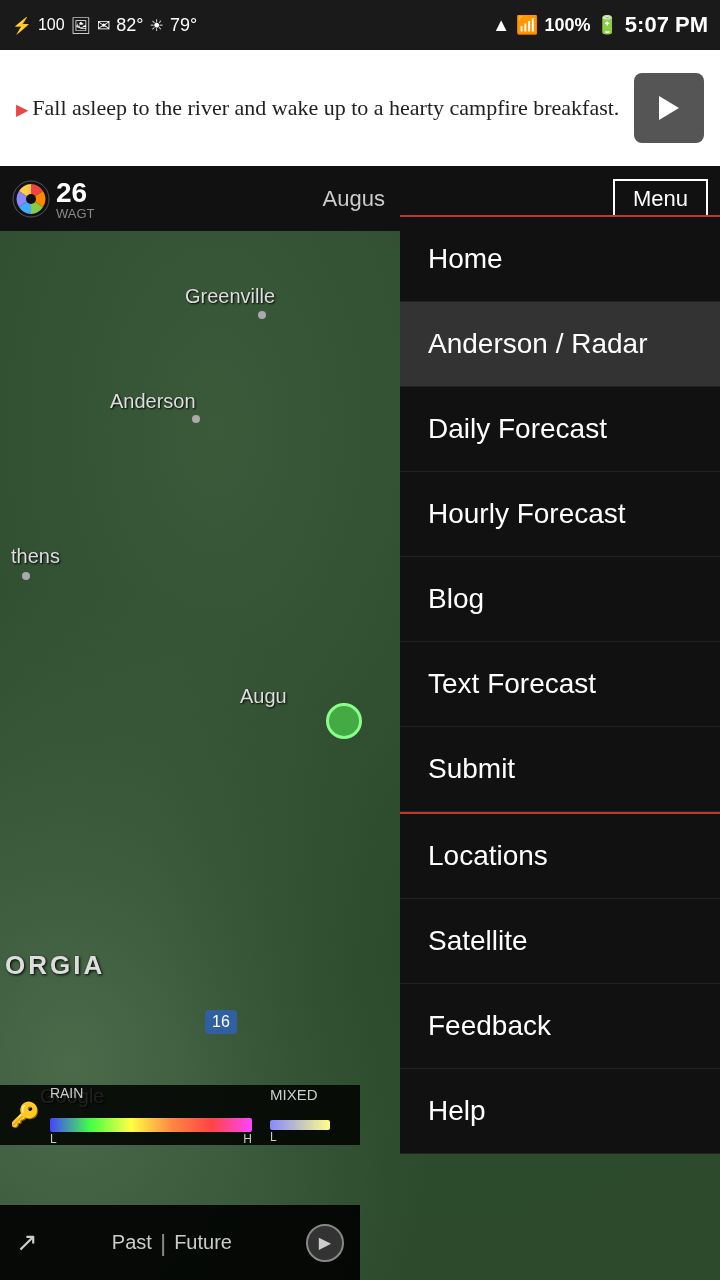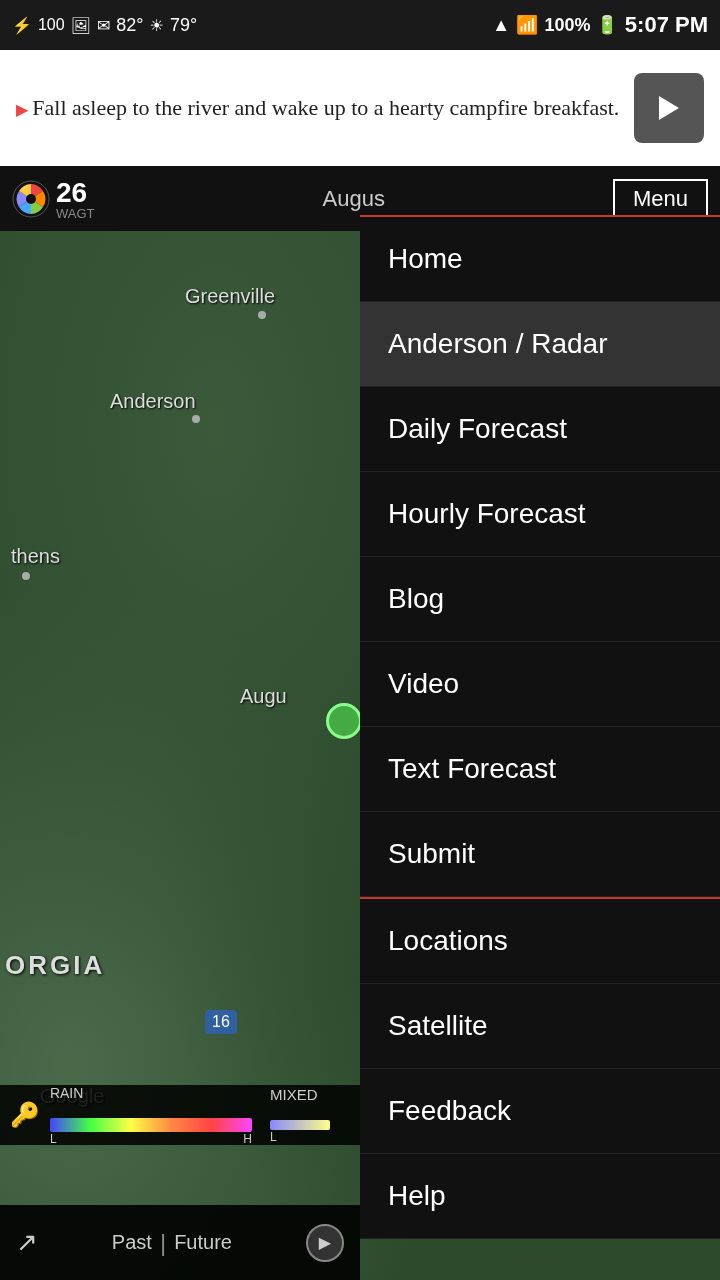--- a/index.html
+++ b/index.html
@@ -300,21 +300,21 @@
       justify-content: center;
       color: #ccc;
       font-size: 16px;
     }
 
     
     #dropdown-menu {
       position: absolute;
       top: 215px;
       right: 0;
-      width: 360px;
+      width: 320px;
       background: #111;
       z-index: 200;
     }
     .menu-item {
       width: 100%;
       padding: 26px 28px;
       border: none;
       background: transparent;
       color: #fff;
       font-size: 28px;
@@ -440,21 +440,20 @@
   </div>
 </div>
 
 <div id="dropdown-menu">
   <div class="menu-separator"></div>
   <button class="menu-item">Home</button>
   <button class="menu-item active">Anderson / Radar</button>
   <button class="menu-item">Daily Forecast</button>
   <button class="menu-item">Hourly Forecast</button>
   <button class="menu-item">Blog</button>
-  <button class="menu-item">Video</button>
   <button class="menu-item">Text Forecast</button>
   <button class="menu-item">Submit</button>
   <div class="menu-separator"></div>
   <button class="menu-item">Locations</button>
   <button class="menu-item">Satellite</button>
   <button class="menu-item">Feedback</button>
   <button class="menu-item">Help</button>
 </div>
 
 </body></html>

